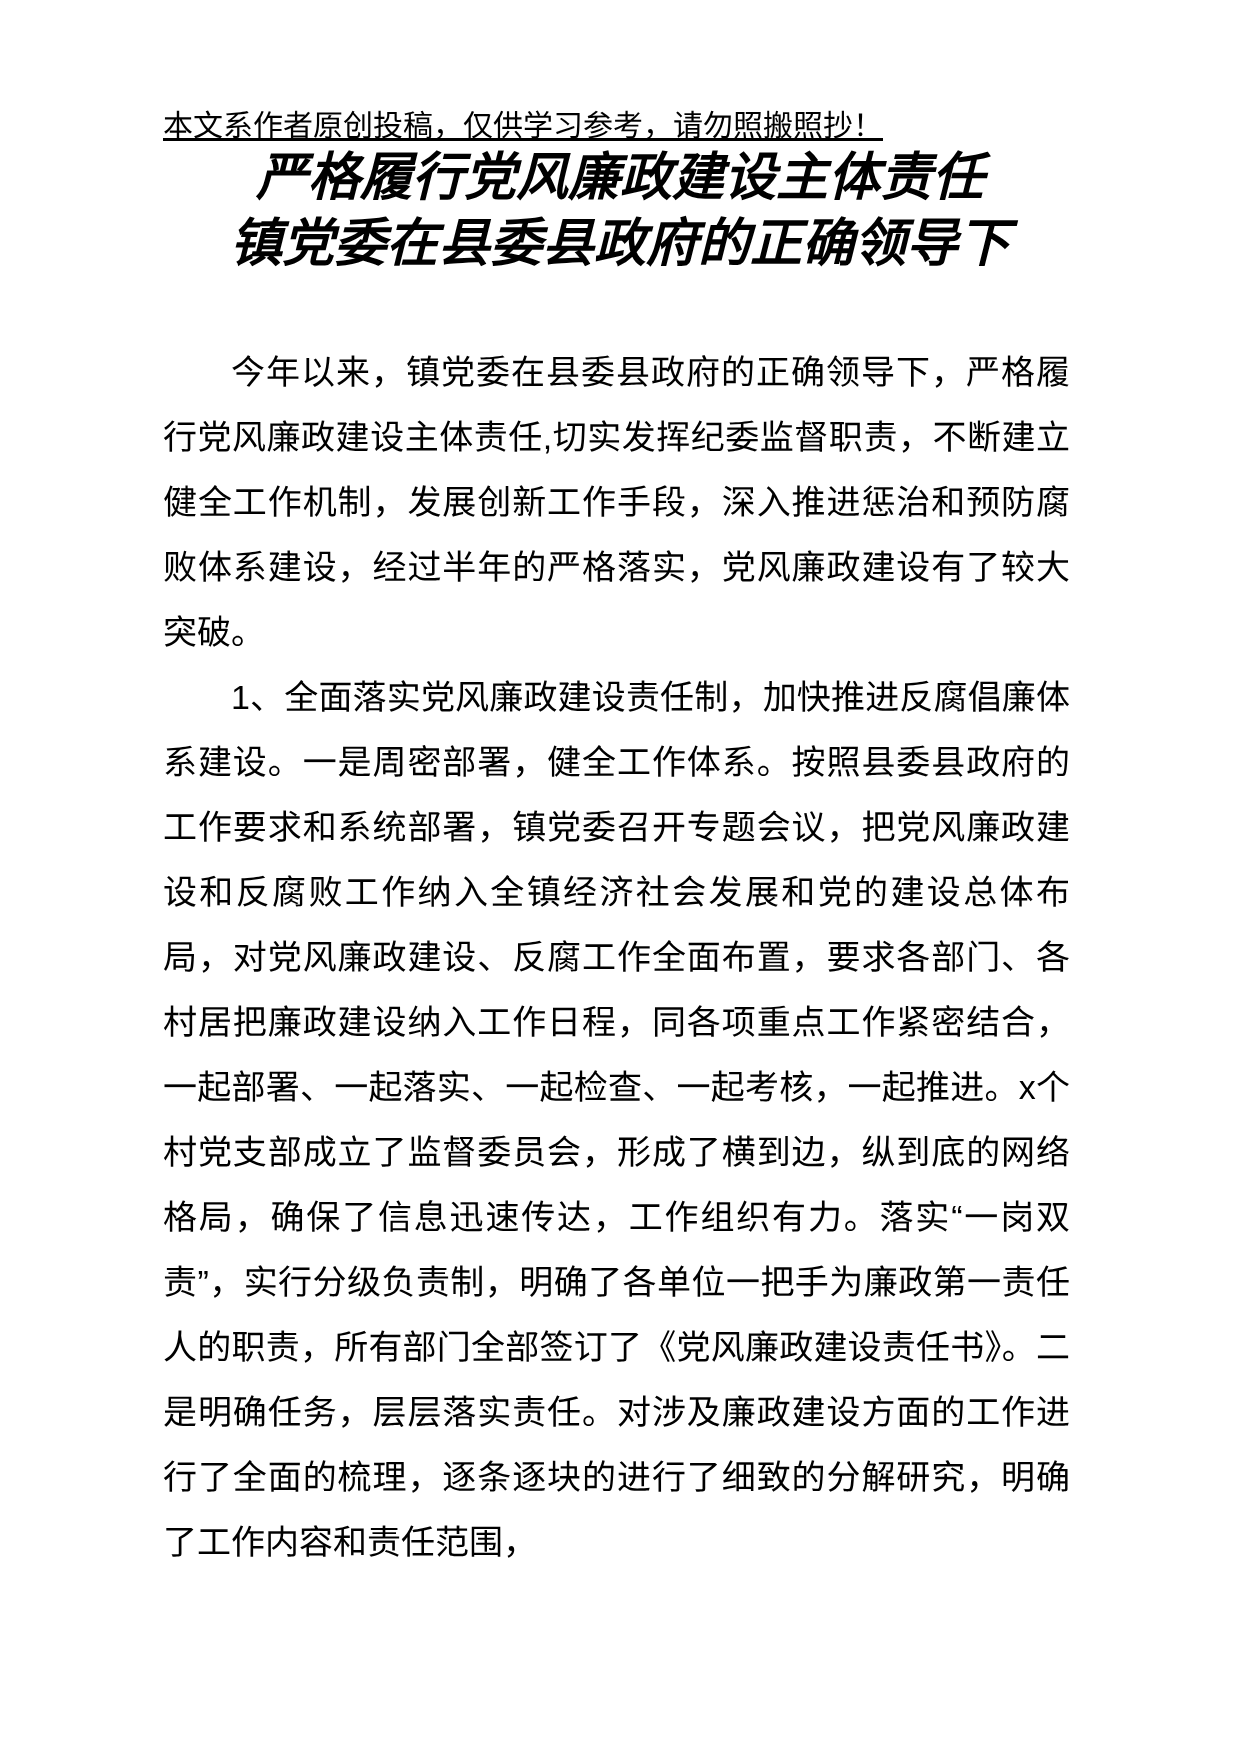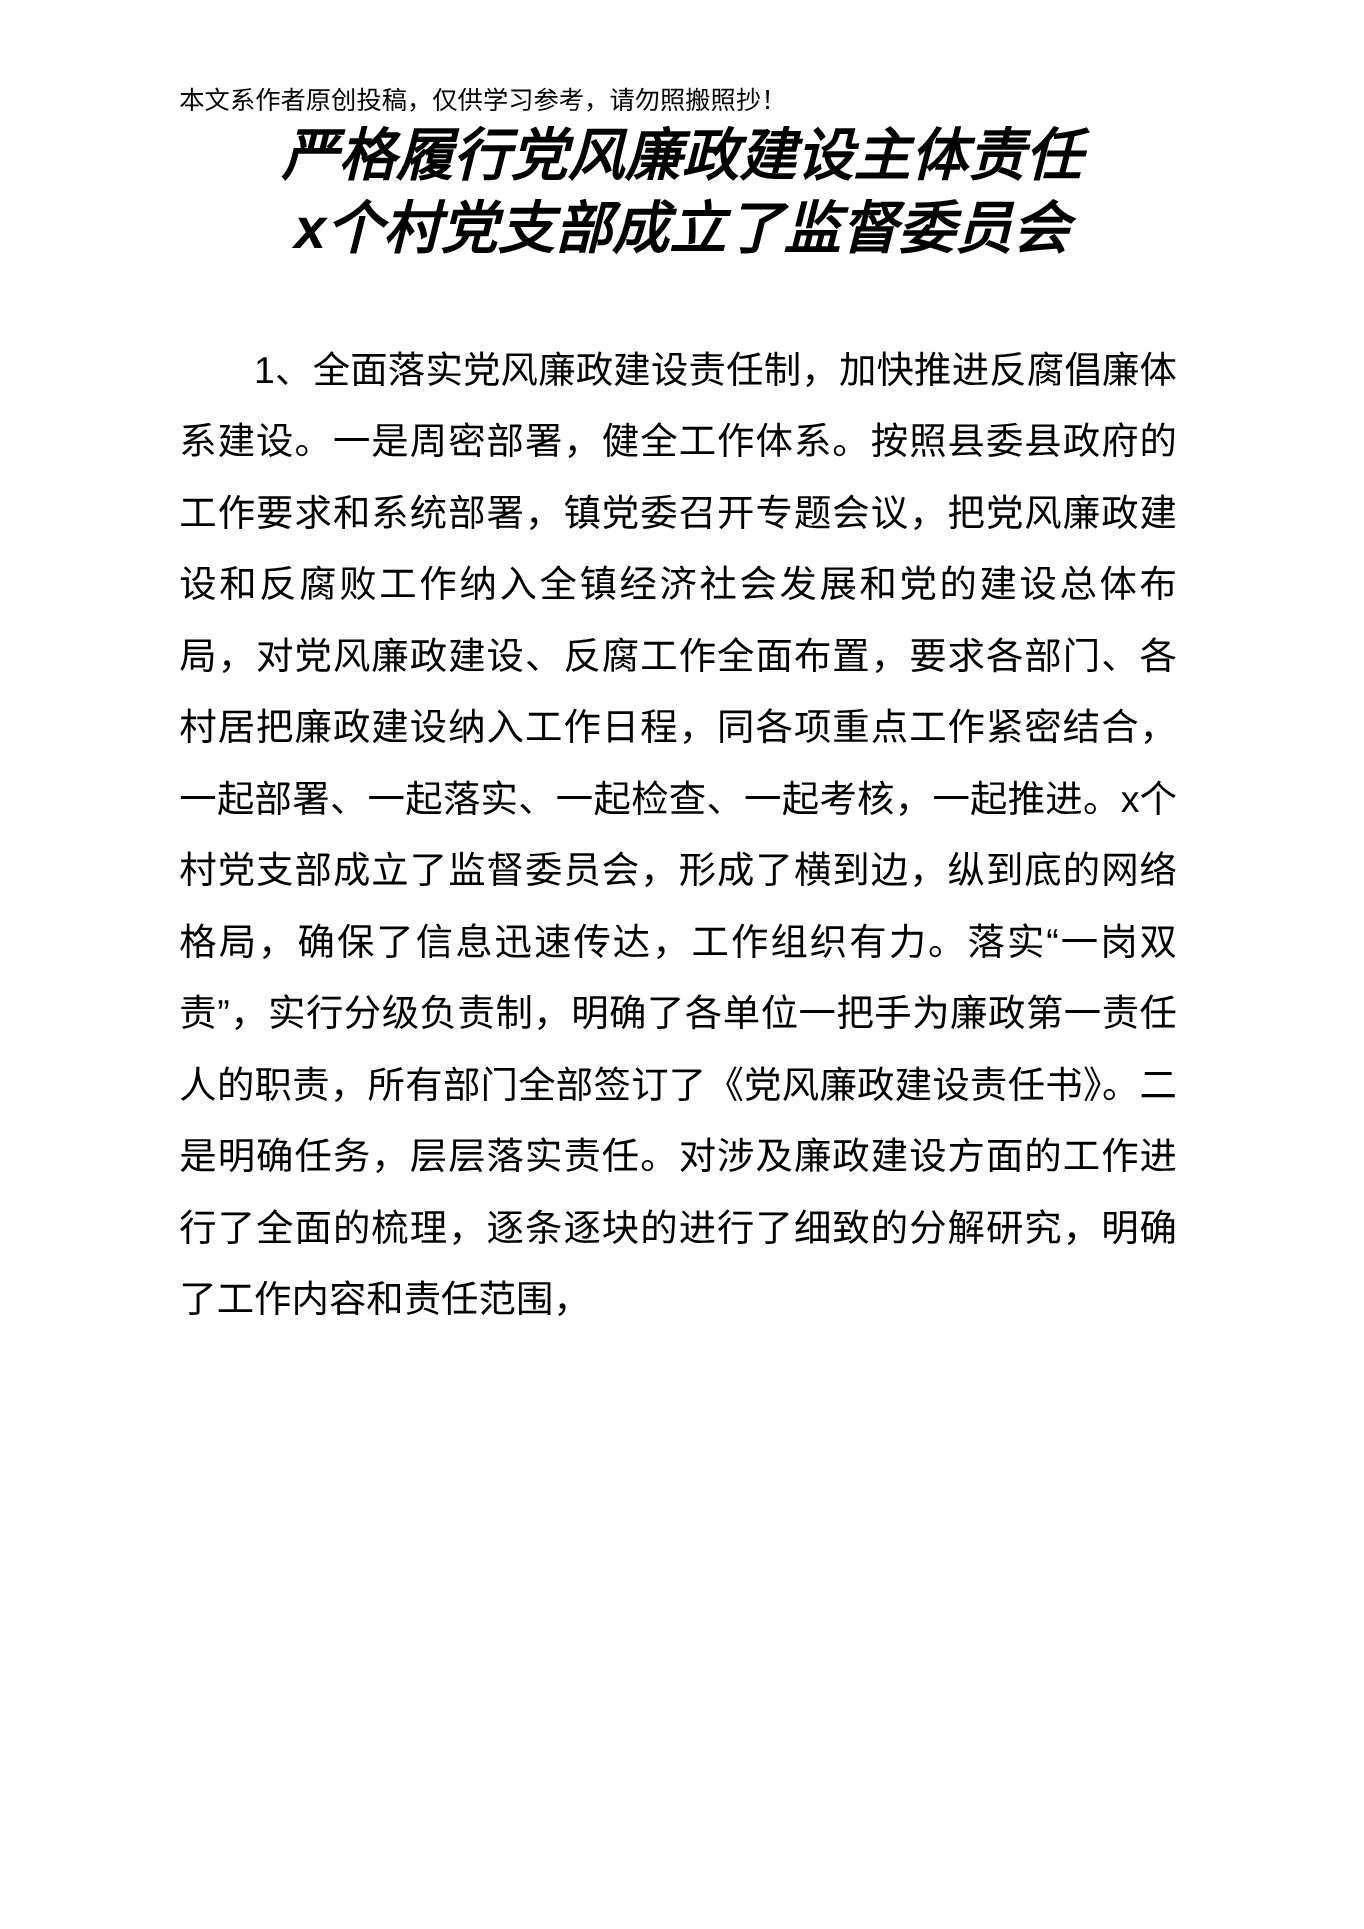--- a/index.html
+++ b/index.html
@@ -10,25 +10,26 @@
   .page {
     position: relative;
     width: 1240px;
     height: 1754px;
     background: #ffffff;
     color: #000000;
     font-family: "Liberation Sans", sans-serif;
     overflow: hidden;
   }
   .disclaimer {
-    margin: 73px 0 0 163px;
-    font-size: 23px;
+    margin: 108px 0 0 163px;
+    font-size: 30px;
     line-height: 36px;
     font-weight: normal;
     white-space: nowrap;
+    text-decoration: underline;
   }
   .doc-title {
     margin: 0 40px;
     font-size: 52px;
     line-height: 66px;
     font-weight: bold;
     text-align: center;
     font-style: italic;
   }
   .doc-subtitle {
@@ -52,20 +53,21 @@
   }
 </style>
 </head>
 <body>
 
 <div class="page">
   <div class="disclaimer">本文系作者原创投稿，仅供学习参考，请勿照搬照抄！</div>
 
   <h1 class="doc-title">
     <div>严格履行党风廉政建设主体责任</div>
-    <div>x个村党支部成立了监督委员会</div>
+    <div>镇党委在县委县政府的正确领导下</div>
   </h1>
 
 
   <div class="doc-body">
+    <p>今年以来，镇党委在县委县政府的正确领导下，严格履行党风廉政建设主体责任,切实发挥纪委监督职责，不断建立健全工作机制，发展创新工作手段，深入推进惩治和预防腐败体系建设，经过半年的严格落实，党风廉政建设有了较大突破。</p>
     <p>1、全面落实党风廉政建设责任制，加快推进反腐倡廉体系建设。一是周密部署，健全工作体系。按照县委县政府的工作要求和系统部署，镇党委召开专题会议，把党风廉政建设和反腐败工作纳入全镇经济社会发展和党的建设总体布局，对党风廉政建设、反腐工作全面布置，要求各部门、各村居把廉政建设纳入工作日程，同各项重点工作紧密结合，一起部署、一起落实、一起检查、一起考核，一起推进。x个村党支部成立了监督委员会，形成了横到边，纵到底的网络格局，确保了信息迅速传达，工作组织有力。落实“一岗双责”，实行分级负责制，明确了各单位一把手为廉政第一责任人的职责，所有部门全部签订了《党风廉政建设责任书》。二是明确任务，层层落实责任。对涉及廉政建设方面的工作进行了全面的梳理，逐条逐块的进行了细致的分解研究，明确了工作内容和责任范围，</p>
   </div>
 </div>
 
 </body></html>

